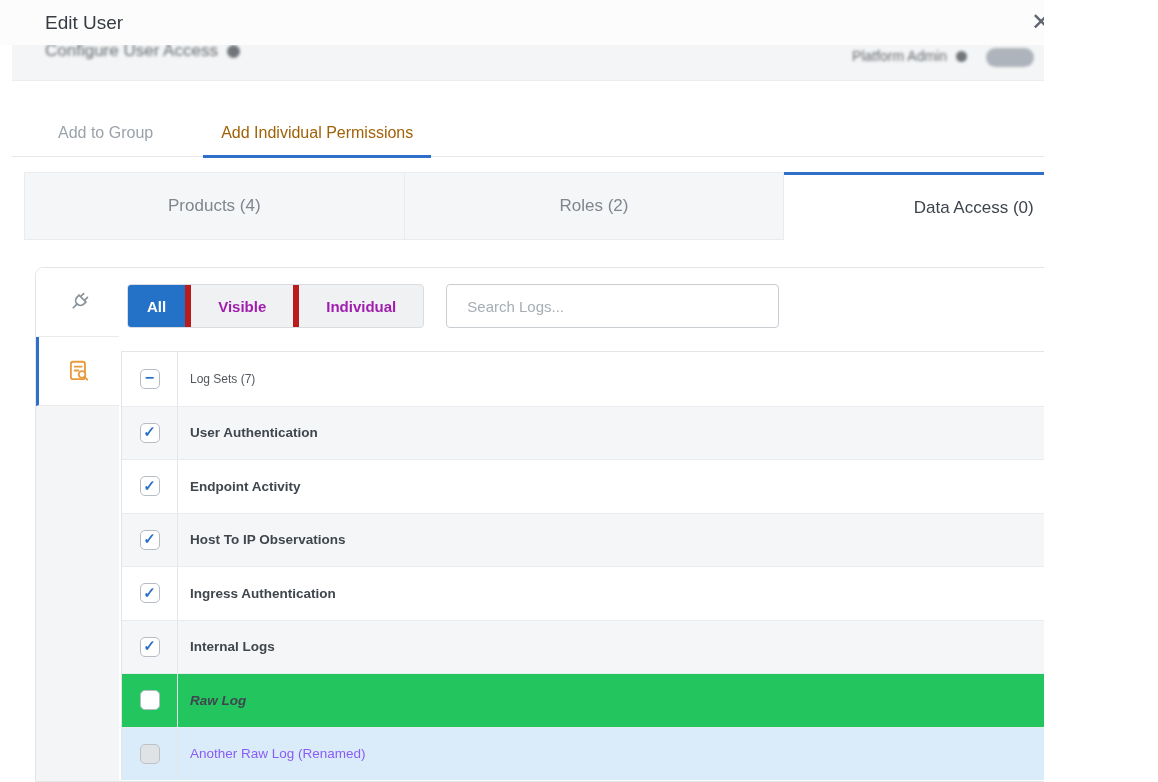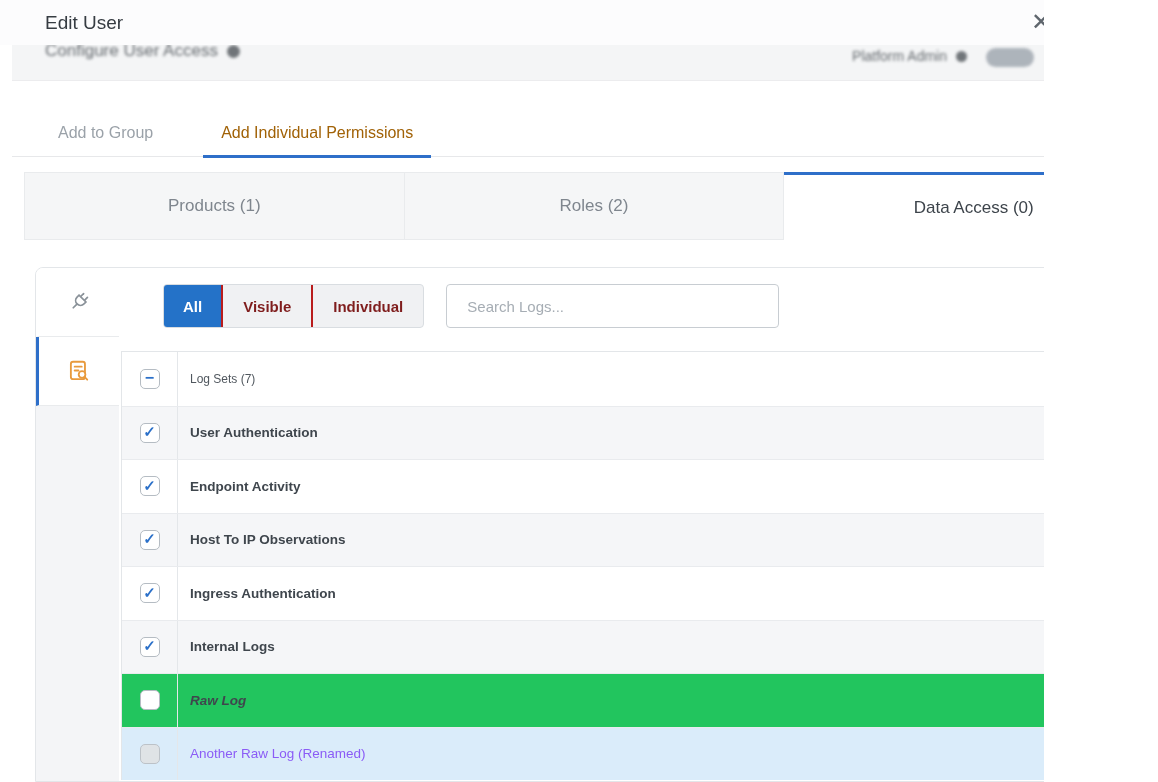--- a/index.html
+++ b/index.html
@@ -93,26 +93,26 @@
   }
   .strip-tab.active { border-left:3px solid #2e6fc9; }
   .strip-filler { flex:1; background:#f4f5f7; }
 
   .content { flex:1; padding:16px 0 0 8px; }
 
   
   .filter-row { display:flex; align-items:center; }
   .segmented {
     display:flex; height:44px; border-radius:4px; overflow:hidden;
-    border:1px solid #d9dde1; background:#f0f1f3;margin-left:36px;
+    border:1px solid #d9dde1; background:#f0f1f3;
   }
   .segment {
     display:flex; align-items:center; justify-content:center;
-    padding:0 20px; font-size:15px; font-weight:600; color:#7f1d1d;
-    cursor:pointer; border-left:2px solid #b91c1c;
+    padding:0 27px; font-size:15px; font-weight:600; color:#a21caf;
+    cursor:pointer; border-left:6px solid #b91c1c;
   }
   .segment:first-child { border-left:none; }
   .segment.active { background:#2472c8; color:#fff; border-radius:4px; margin:-1px; padding:0 20px; }
   .search-input {
     margin-left:22px; width:333px; height:44px;
     border:1px solid #c8cdd2; border-radius:4px;
     font-size:15px; color:#3d444b; padding:0 20px;
     font-family:"Liberation Sans", sans-serif; outline:none; background:#fff;
   }
   .search-input::placeholder { color:#a6adb4; }
@@ -186,21 +186,21 @@
       </div>
     </div>
   </div>
 
   <div class="main-tabs">
     <div class="main-tab">Add to Group</div>
     <div class="main-tab active">Add Individual Permissions</div>
   </div>
 
   <div class="sub-tabs">
-    <div class="sub-tab">Products (1)</div>
+    <div class="sub-tab">Products (4)</div>
     <div class="sub-tab">Roles (2)</div>
     <div class="sub-tab active">Data Access (0)</div>
   </div>
 
   <div class="card">
 
     <div class="icon-strip">
       <div class="strip-tab">
         <svg width="26" height="26" viewBox="0 0 24 24" fill="none" stroke="#8a9299" stroke-width="1.6" stroke-linecap="round">
           <g transform="rotate(45 12 12)">

